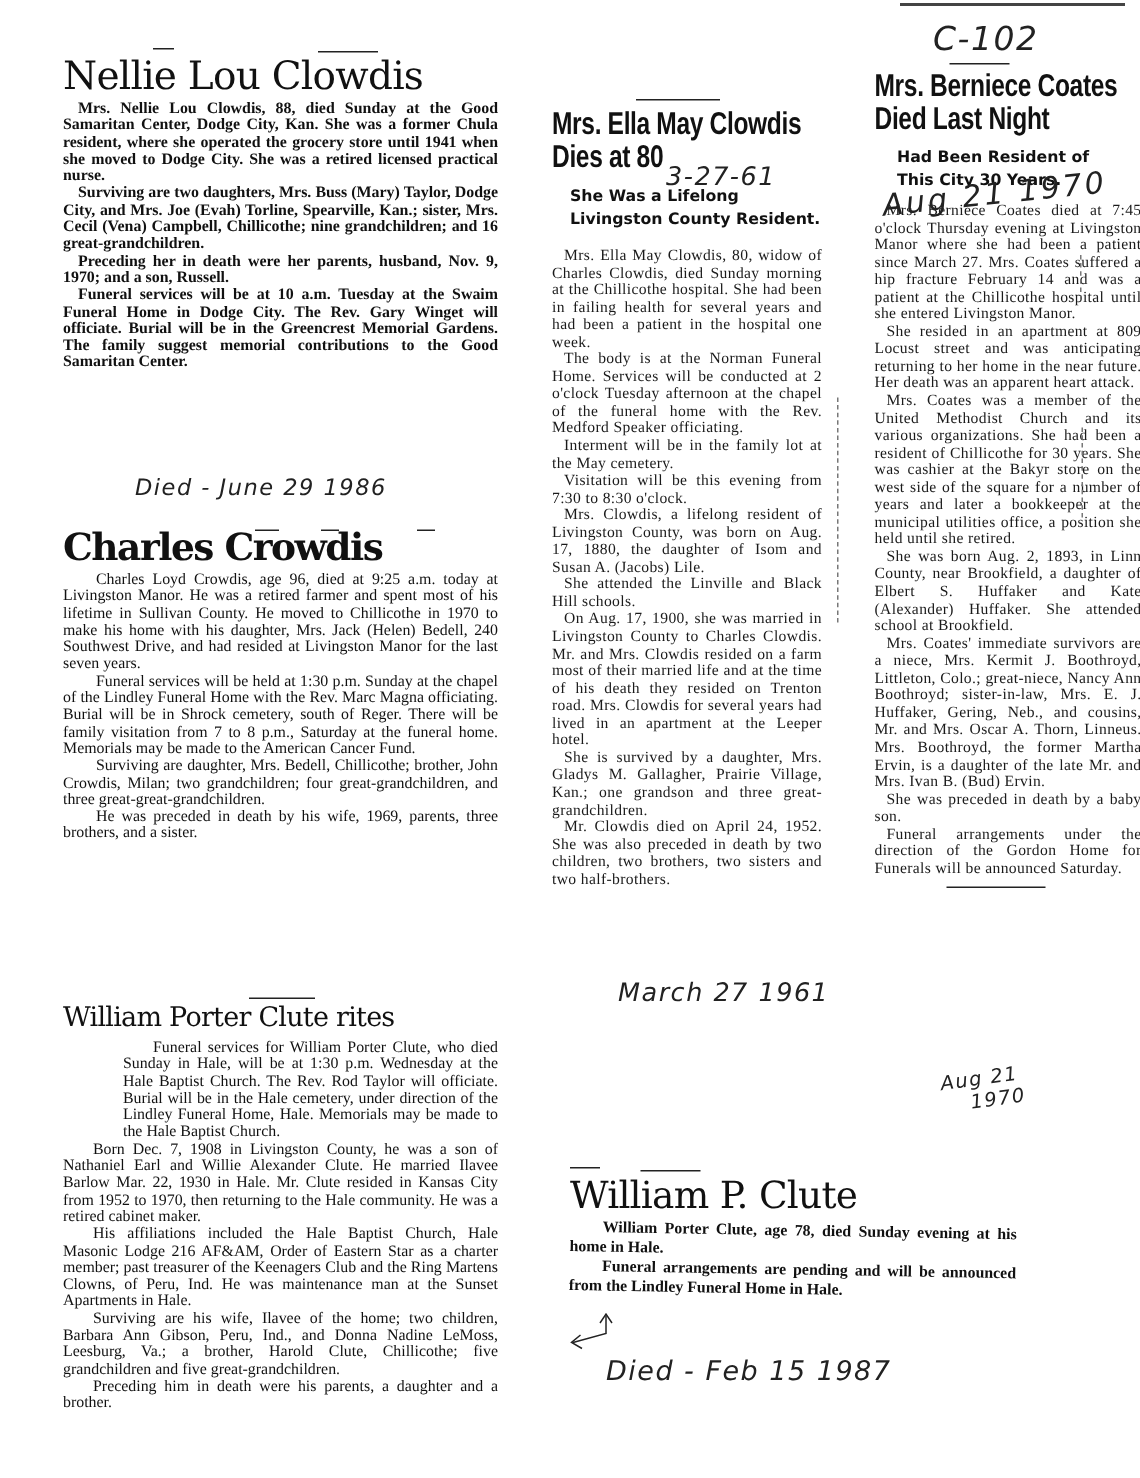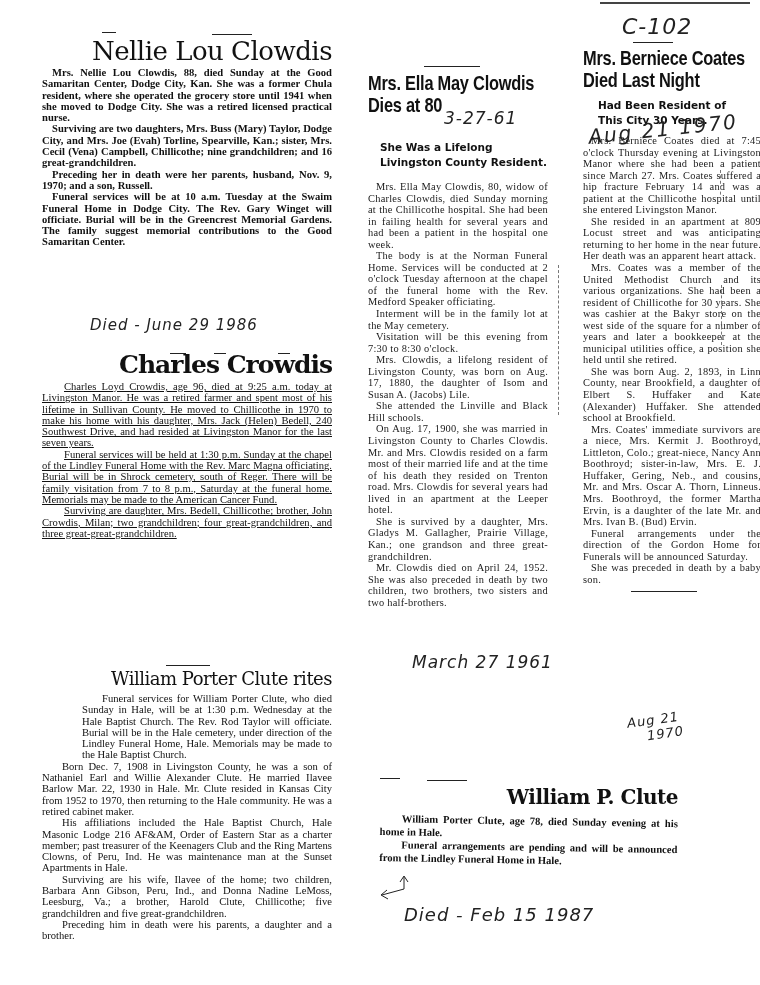--- a/index.html
+++ b/index.html
@@ -1,19 +1,19 @@
 <!DOCTYPE html>
 <html><head>
 <meta charset="utf-8">
 <style>
   html, body { margin: 0; padding: 0; background: #ffffff; }
   body { width: 760px; height: 985px; position: relative; overflow: hidden; color: #111; }
   .clip { position: absolute; }
   .rule { height: 1px; background: #222; position: absolute; }
-  .hl-serif { font-family: "DejaVu Serif", serif; font-weight: normal; text-align: right; margin: 0; color: #111; letter-spacing: -0.5px; }
+  .hl-serif { font-family: "DejaVu Serif", serif; font-weight: normal; text-align: left; margin: 0; color: #111; letter-spacing: -0.5px; }
   .hl-condensed { font-family: "Liberation Sans", sans-serif; font-weight: bold; margin: 0; transform: scaleX(0.78); transform-origin: left top; white-space: nowrap; color: #111; letter-spacing: -0.3px; }
   .subhead { font-family: "DejaVu Sans", sans-serif; font-weight: bold; margin: 0; color: #111; }
   .body { font-family: "Liberation Serif", serif; font-size: 10.6px; line-height: 11.3px; text-align: justify; margin: 0; color: #111; }
   .body p { margin: 0; text-indent: 10px; }
   .body2 { font-family: "Liberation Serif", serif; font-size: 10.4px; line-height: 11.55px; text-align: justify; margin: 0; color: #1a1a1a; letter-spacing: 0.25px; }
   .body2 p { margin: 0; text-indent: 8px; }
   .hand { font-family: "DejaVu Sans", sans-serif; font-style: italic; font-weight: 200; color: #222; position: absolute; white-space: nowrap; letter-spacing: 1px; }
   .dash { position: absolute; border-left: 1px dashed #777; }
 </style>
 </head>
@@ -33,24 +33,25 @@
     <p>Funeral services will be at 10 a.m. Tuesday at the Swaim Funeral Home in Dodge City. The Rev. Gary Winget will officiate. Burial will be in the Greencrest Memorial Gardens. The family suggest memorial contributions to the Good Samaritan Center.</p>
   </div>
 </div>
 <div class="hand" style="left:90px; top:316px; font-size:15px;">Died - June 29 1986</div>
 
 <div class="clip" style="left:42px; top:347px; width:290px;">
   <div class="rule" style="left:128px; top:6px; width:16px;"></div>
   <div class="rule" style="left:172px; top:6px; width:12px;"></div>
   <div class="rule" style="left:236px; top:6px; width:12px;"></div>
   <h1 class="hl-serif" style="font-size:25px; line-height:30px; margin-top:3px; font-weight:bold; letter-spacing:-1px;">Charles Crowdis</h1>
-  <div class="body" style="margin-top:1px;text-decoration:underline;">
+  <div class="body" style="margin-top:1px;">
     <p style="text-indent:22px;">Charles Loyd Crowdis, age 96, died at 9:25 a.m. today at Livingston Manor. He was a retired farmer and spent most of his lifetime in Sullivan County. He moved to Chillicothe in 1970 to make his home with his daughter, Mrs. Jack (Helen) Bedell, 240 Southwest Drive, and had resided at Livingston Manor for the last seven years.</p>
     <p style="text-indent:22px;">Funeral services will be held at 1:30 p.m. Sunday at the chapel of the Lindley Funeral Home with the Rev. Marc Magna officiating. Burial will be in Shrock cemetery, south of Reger. There will be family visitation from 7 to 8 p.m., Saturday at the funeral home. Memorials may be made to the American Cancer Fund.</p>
     <p style="text-indent:22px;">Surviving are daughter, Mrs. Bedell, Chillicothe; brother, John Crowdis, Milan; two grandchildren; four great-grandchildren, and three great-great-grandchildren.</p>
+    <p style="text-indent:22px;">He was preceded in death by his wife, 1969, parents, three brothers, and a sister.</p>
   </div>
 </div>
 
 <div class="clip" style="left:42px; top:660px; width:290px;">
   <div class="rule" style="left:124px; top:5px; width:44px;"></div>
   <h1 class="hl-serif" style="font-size:18px; line-height:22px; margin-top:8px;">William Porter Clute rites</h1>
   <div class="body" style="margin-top:3px;">
     <p style="text-indent:20px;margin-left:40px;">Funeral services for William Porter Clute, who died Sunday in Hale, will be at 1:30 p.m. Wednesday at the Hale Baptist Church. The Rev. Rod Taylor will officiate. Burial will be in the Hale cemetery, under direction of the Lindley Funeral Home, Hale. Memorials may be made to the Hale Baptist Church.</p>
     <p style="text-indent:20px;">Born Dec. 7, 1908 in Livingston County, he was a son of Nathaniel Earl and Willie Alexander Clute. He married Ilavee Barlow Mar. 22, 1930 in Hale. Mr. Clute resided in Kansas City from 1952 to 1970, then returning to the Hale community. He was a retired cabinet maker.</p>
     <p style="text-indent:20px;">His affiliations included the Hale Baptist Church, Hale Masonic Lodge 216 AF&amp;AM, Order of Eastern Star as a charter member; past treasurer of the Keenagers Club and the Ring Martens Clowns, of Peru, Ind. He was maintenance man at the Sunset Apartments in Hale.</p>
@@ -58,21 +59,21 @@
     <p style="text-indent:20px;">Preceding him in death were his parents, a daughter and a brother.</p>
   </div>
 </div>
 
 <div class="clip" style="left:368px; top:66px; width:180px;">
   <div class="rule" style="left:56px; top:0px; width:56px;"></div>
   <div style="margin-top:6px; height:44px;">
     <div class="hl-condensed" style="font-size:21px; line-height:22px;">Mrs. Ella May Clowdis</div>
     <div class="hl-condensed" style="font-size:21px; line-height:22px;">Dies at 80</div>
   </div>
-  <div class="subhead" style="margin-top:24px; padding-left:12px; font-size:10.5px; line-height:15px;">
+  <div class="subhead" style="margin-top:8px; padding-left:12px; font-size:10.5px; line-height:15px;">
     <div>She Was a Lifelong</div>
     <div>Livingston County Resident.</div>
   </div>
   <div class="body2" style="margin-top:11px;">
     <p>Mrs. Ella May Clowdis, 80, widow of Charles Clowdis, died Sunday morning at the Chillicothe hospital. She had been in failing health for several years and had been a patient in the hospital one week.</p>
     <p>The body is at the Norman Funeral Home. Services will be conducted at 2 o'clock Tuesday afternoon at the chapel of the funeral home with the Rev. Medford Speaker officiating.</p>
     <p>Interment will be in the family lot at the May cemetery.</p>
     <p>Visitation will be this evening from 7:30 to 8:30 o'clock.</p>
     <p>Mrs. Clowdis, a lifelong resident of Livingston County, was born on Aug. 17, 1880, the daughter of Isom and Susan A. (Jacobs) Lile.</p>
     <p>She attended the Linville and Black Hill schools.</p>
@@ -93,38 +94,38 @@
   <div class="subhead" style="margin-top:7px; padding-left:15px; font-size:10.5px; line-height:15px;">
     <div>Had Been Resident of</div>
     <div>This City 30 Years.</div>
   </div>
   <div class="body2" style="margin-top:7px;">
     <p>Mrs. Berniece Coates died at 7:45 o'clock Thursday evening at Livingston Manor where she had been a patient since March 27. Mrs. Coates suffered a hip fracture February 14 and was a patient at the Chillicothe hospital until she entered Livingston Manor.</p>
     <p>She resided in an apartment at 809 Locust street and was anticipating returning to her home in the near future. Her death was an apparent heart attack.</p>
     <p>Mrs. Coates was a member of the United Methodist Church and its various organizations. She had been a resident of Chillicothe for 30 years. She was cashier at the Bakyr store on the west side of the square for a number of years and later a bookkeeper at the municipal utilities office, a position she held until she retired.</p>
     <p>She was born Aug. 2, 1893, in Linn County, near Brookfield, a daughter of Elbert S. Huffaker and Kate (Alexander) Huffaker. She attended school at Brookfield.</p>
     <p>Mrs. Coates' immediate survivors are a niece, Mrs. Kermit J. Boothroyd, Littleton, Colo.; great-niece, Nancy Ann Boothroyd; sister-in-law, Mrs. E. J. Huffaker, Gering, Neb., and cousins, Mr. and Mrs. Oscar A. Thorn, Linneus. Mrs. Boothroyd, the former Martha Ervin, is a daughter of the late Mr. and Mrs. Ivan B. (Bud) Ervin.</p>
+    <p>She was preceded in death by a baby son.</p>
     <p>Funeral arrangements under the direction of the Gordon Home for Funerals will be announced Saturday.</p>
-    <p>She was preceded in death by a baby son.</p>
   </div>
   <div class="rule" style="position:relative; left:48px; top:6px; width:66px;"></div>
 </div>
 <div class="hand" style="left:588px; top:117px; font-size:20px; transform:rotate(-6deg); letter-spacing:2px;">Aug 21 1970</div>
 <div class="dash" style="left:720px; top:170px; height:30px;"></div>
 <div class="dash" style="left:558px; top:265px; height:150px;"></div>
 <div class="dash" style="left:721px; top:285px; height:60px;"></div>
 <div class="hand" style="left:628px; top:712px; font-size:13px; line-height:15px; transform:rotate(-8deg);">
   <div>Aug 21</div>
   <div style="padding-left:18px;">1970</div>
 </div>
 
 <div class="clip" style="left:380px; top:776px; width:298px;">
   <div class="rule" style="left:0px; top:2px; width:20px;"></div>
   <div class="rule" style="left:47px; top:4px; width:40px;"></div>
-  <h1 class="hl-serif" style="font-size:20px; line-height:30px; margin-top:6px; font-weight:bold; letter-spacing:-0.5px;">William P. Clute</h1>
+  <h1 class="hl-serif" style="font-size:25px; line-height:30px; margin-top:6px; font-weight:normal; letter-spacing:-0.5px;">William P. Clute</h1>
   <div class="body" style="margin-top:0px; transform:rotate(1deg); transform-origin:left top; font-weight:600; line-height:13px;">
     <p style="text-indent:22px;">William Porter Clute, age 78, died Sunday evening at his home in Hale.</p>
     <p style="text-indent:22px;">Funeral arrangements are pending and will be announced from the Lindley Funeral Home in Hale.</p>
   </div>
 </div>
 <svg style="position:absolute; left:378px; top:875px;" width="34" height="30" viewBox="0 0 34 30">
   <path d="M26 2 L26 14 L4 20" fill="none" stroke="#222" stroke-width="1"></path>
   <path d="M22 7 L26 1 L30 7" fill="none" stroke="#222" stroke-width="1"></path>
   <path d="M9 15 L3 20 L10 24" fill="none" stroke="#222" stroke-width="1"></path>
 </svg>

